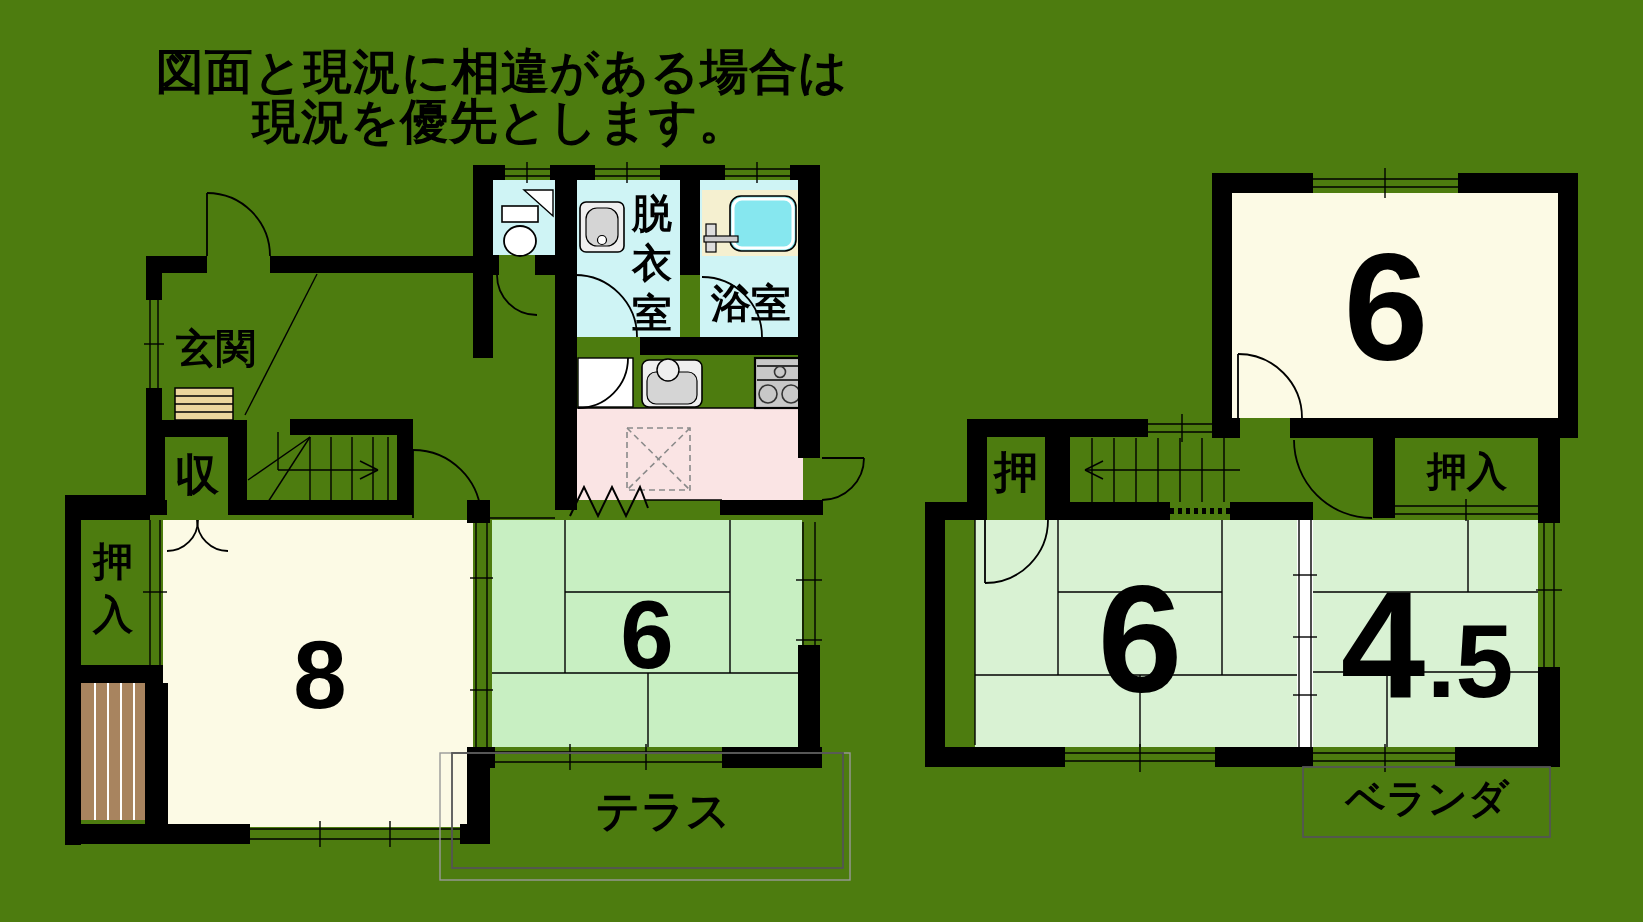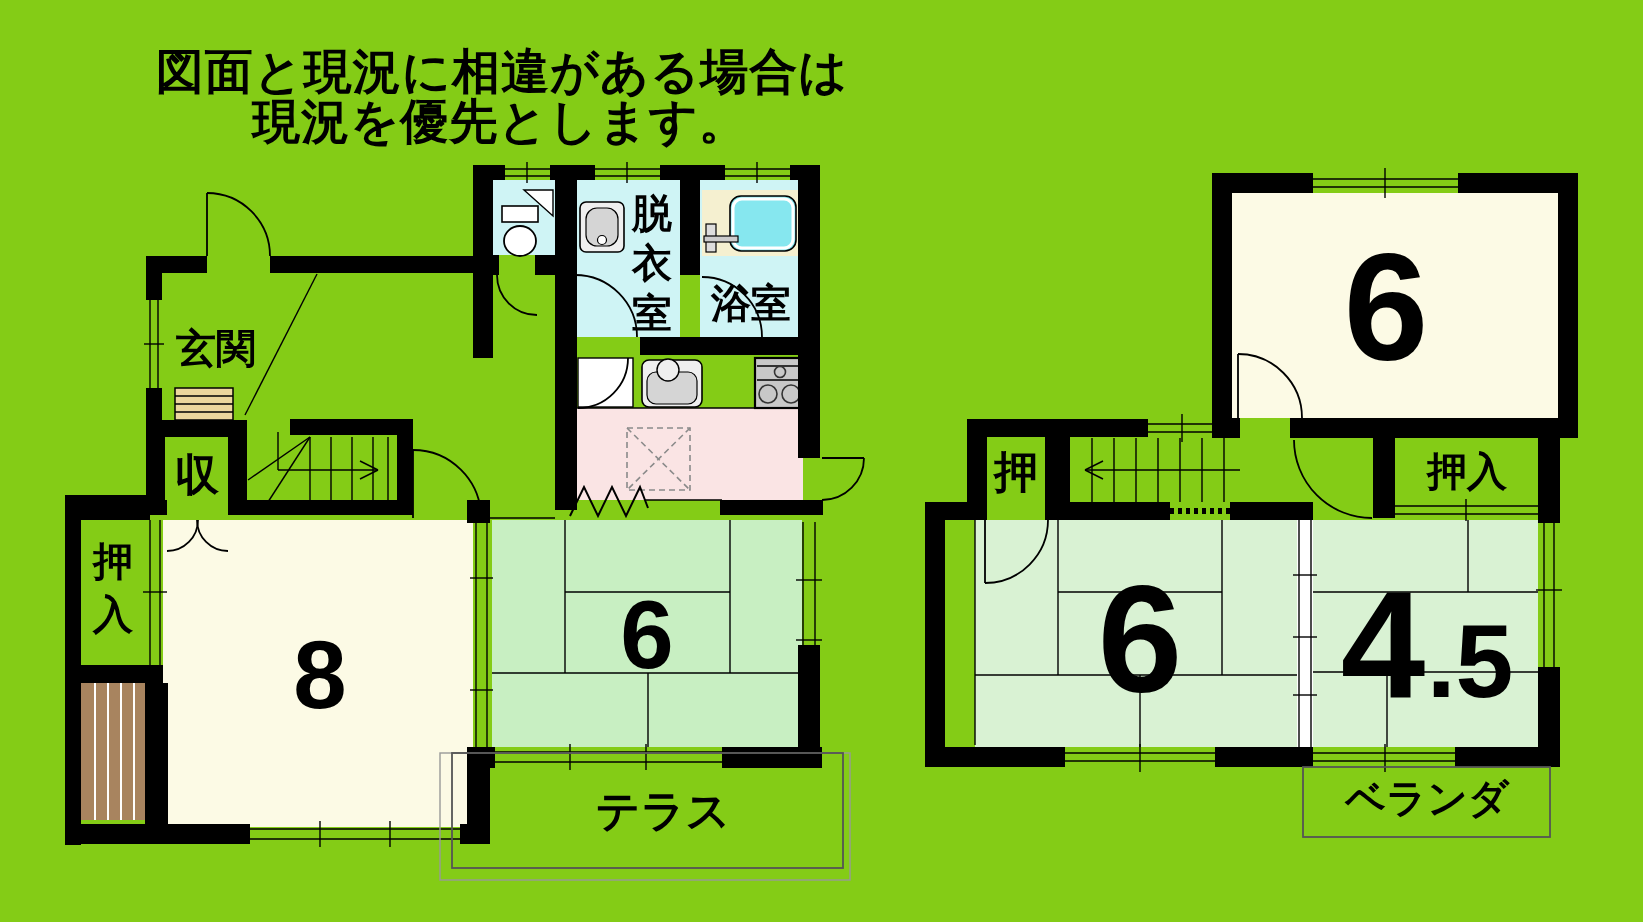--- a/index.html
+++ b/index.html
@@ -1,16 +1,16 @@
 <!DOCTYPE html>
 <html><head>
 <meta charset="utf-8">
 <style>
   html,body{margin:0;padding:0;background:#ffffff;}
-  .page{position:relative;width:1643px;height:922px;background:#84cc16;overflow:hidden;
+  .page{position:relative;width:1643px;height:922px;background:#4d7c0f;overflow:hidden;
         font-family:"Liberation Sans","DejaVu Sans",sans-serif;}
   svg{display:block}
   svg text{font-family:"Liberation Sans","DejaVu Sans",sans-serif;font-weight:bold;fill:#000;}
   .hdr{font-size:48px;letter-spacing:1px;}
   .lbl{font-size:40px;}
   .lbl-s{font-size:44px;}
   .num{font-size:96px;}
   .num-big{font-size:152px;}
   .num-dec{font-size:104px;}
   .wall{fill:#000;}

